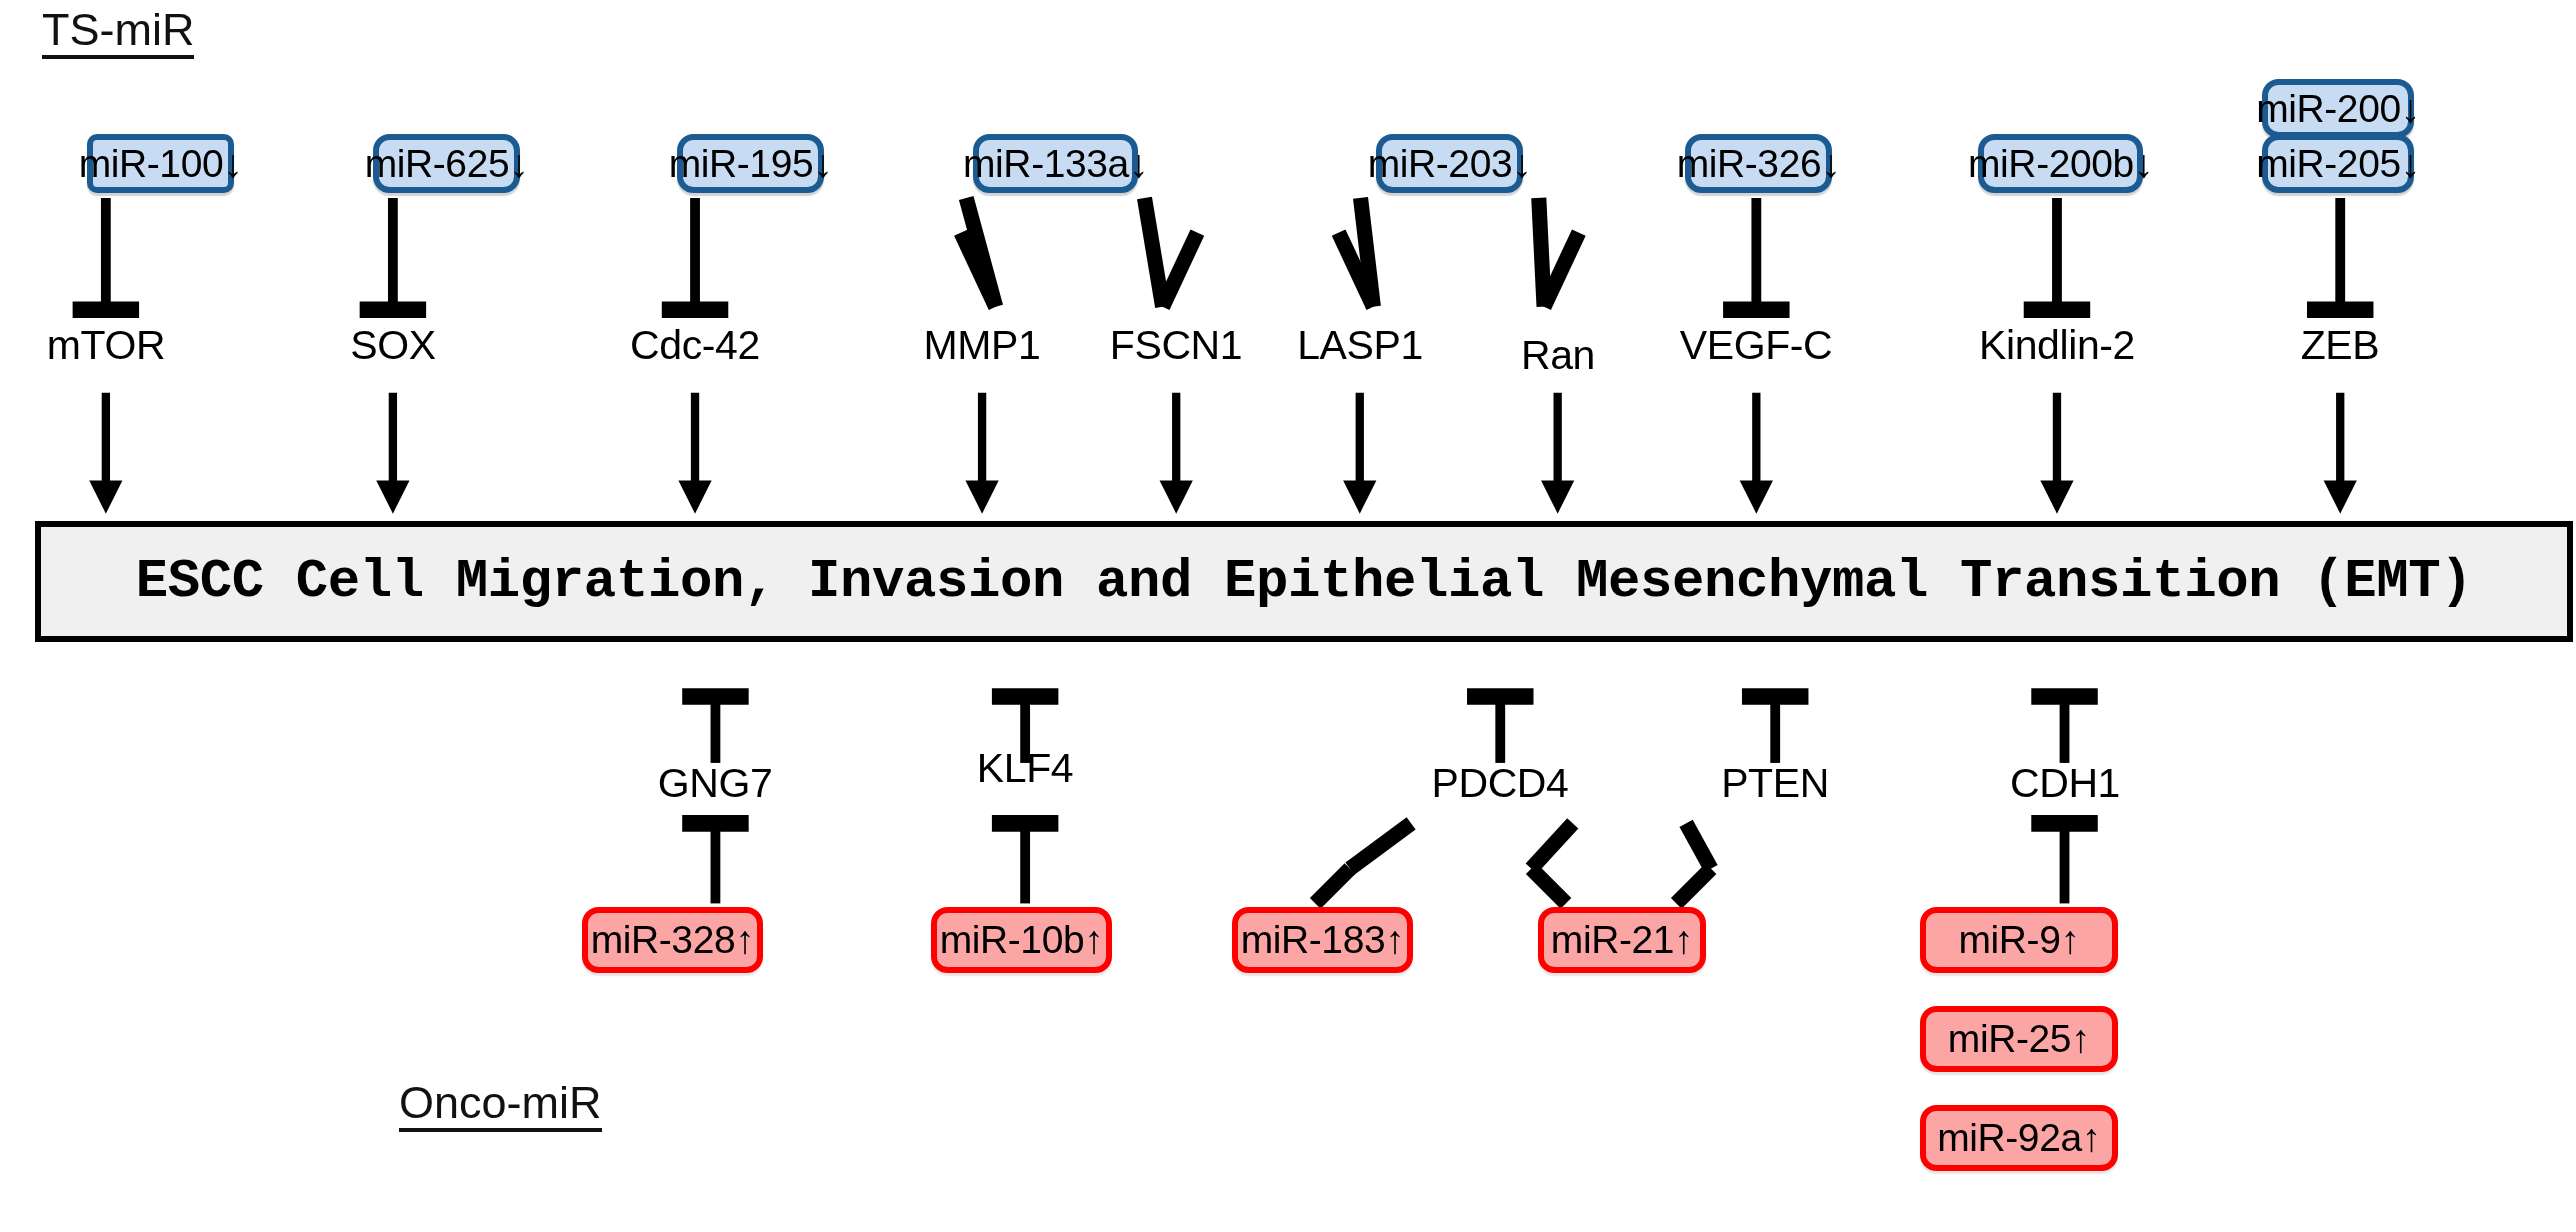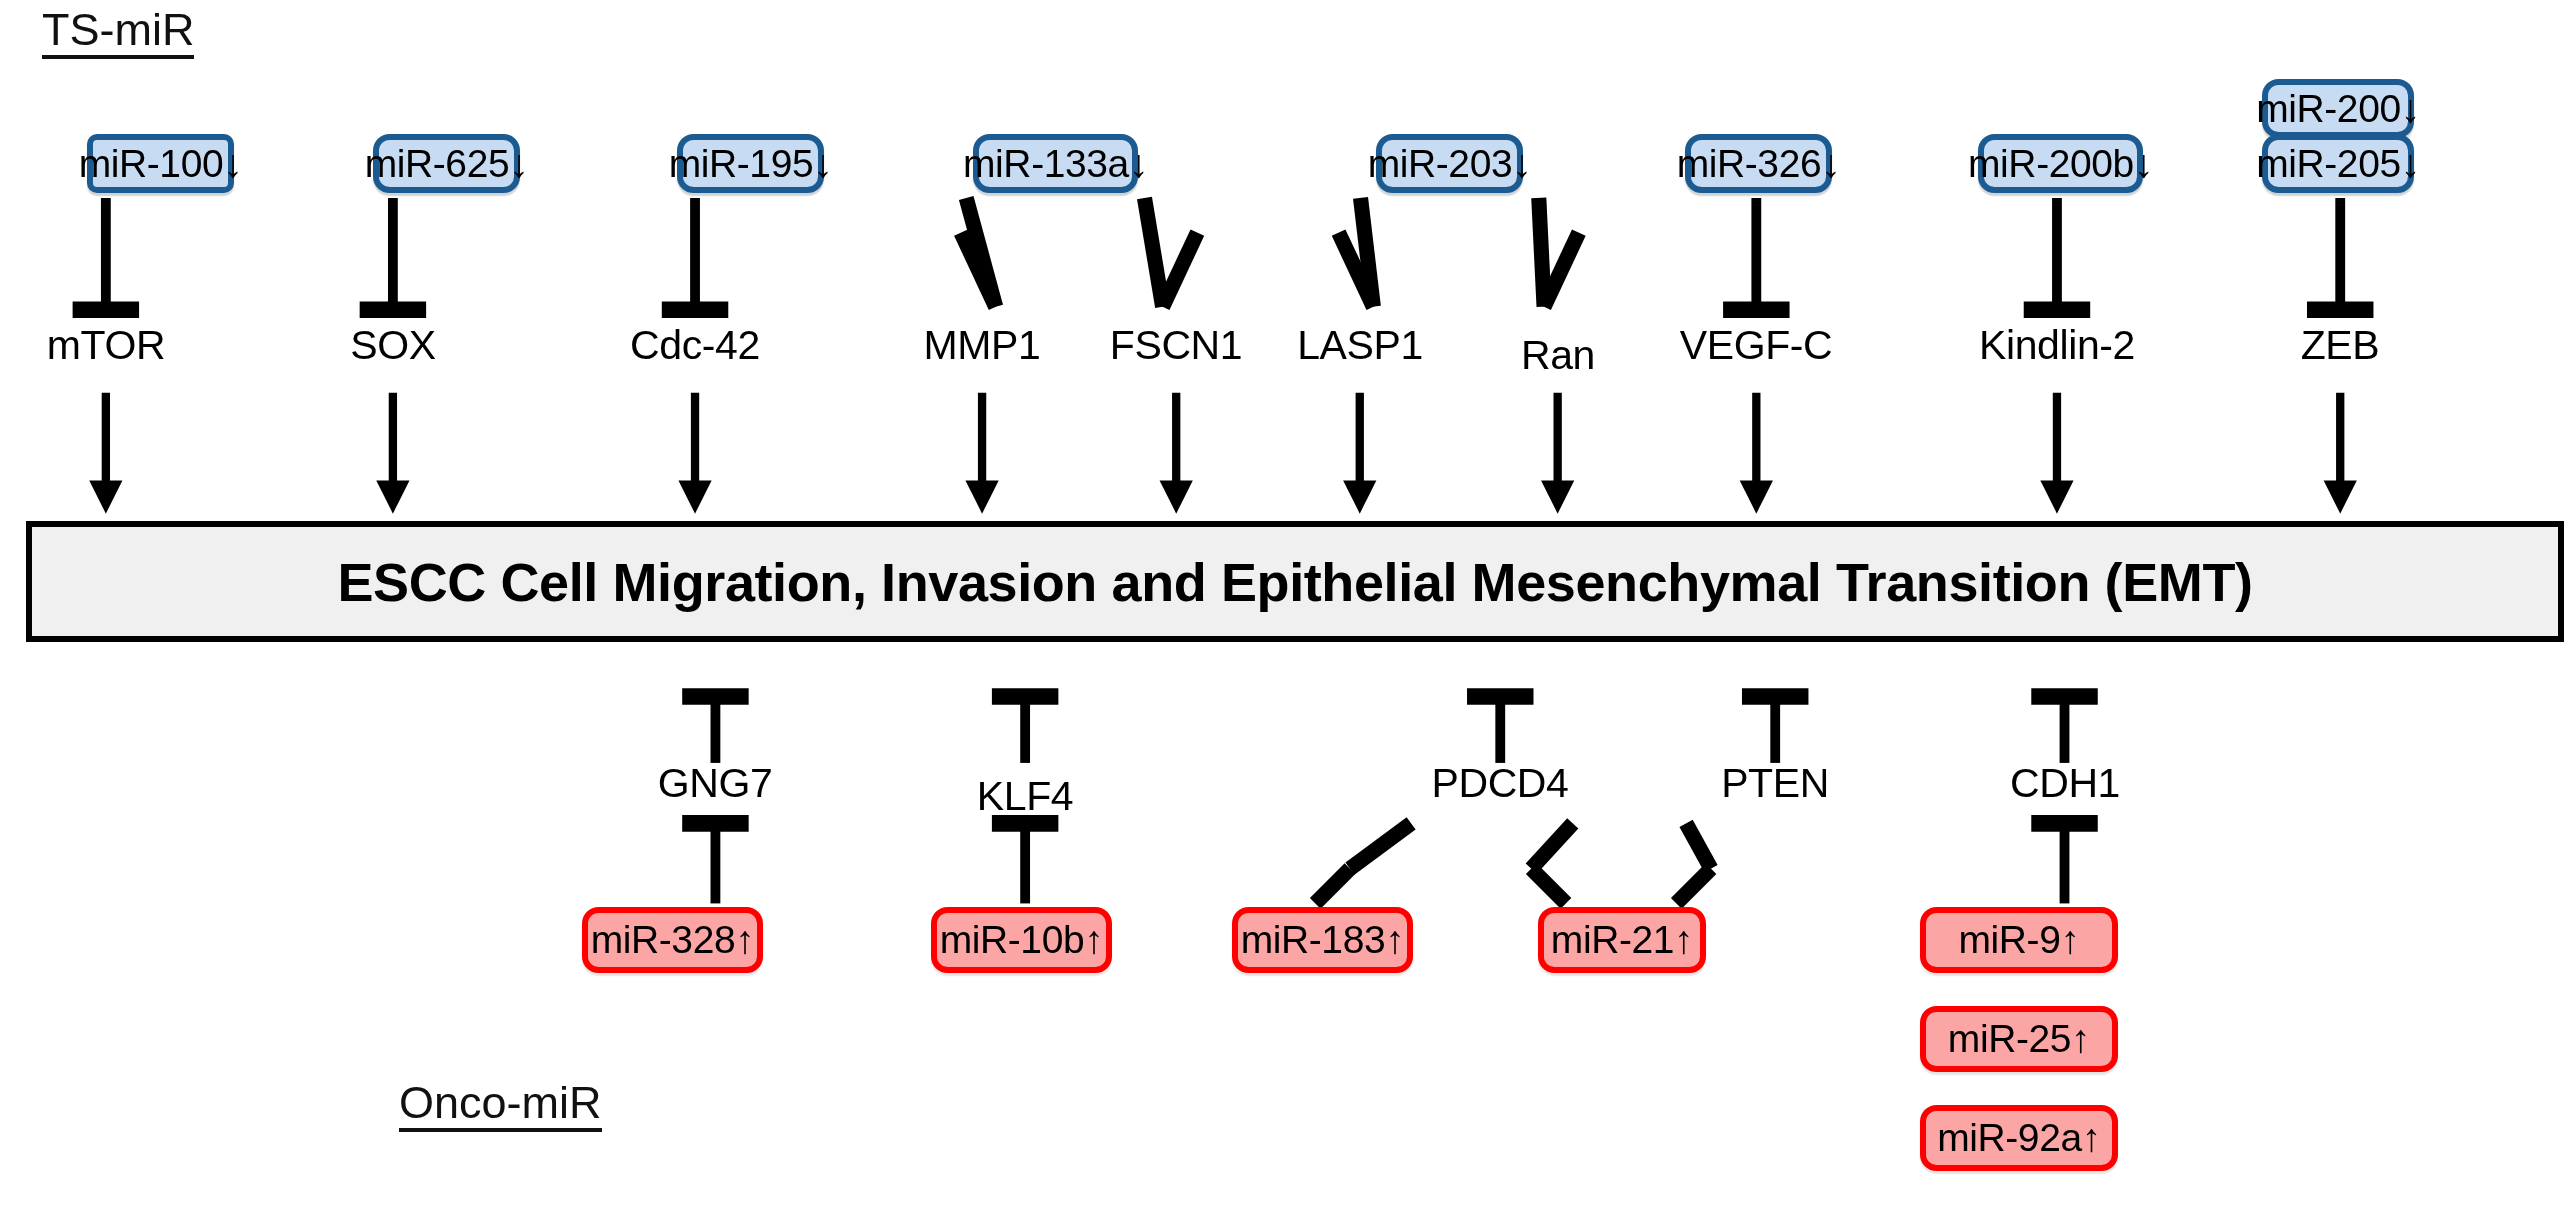--- a/index.html
+++ b/index.html
@@ -166,21 +166,21 @@
       <div class="gene-label" style="left: 982px; top: 325px;">MMP1</div>
       <div class="gene-label" style="left: 1176px; top: 325px;">FSCN1</div>
       <div class="gene-label" style="left: 1360px; top: 325px;">LASP1</div>
       <div class="gene-label" style="left: 1558px; top: 335px;">Ran</div>
       <div class="gene-label" style="left: 1756px; top: 325px;">VEGF-C</div>
       <div class="gene-label" style="left: 2057px; top: 325px;">Kindlin-2</div>
       <div class="gene-label" style="left: 2340px; top: 325px;">ZEB</div>
     </div>
   <div id="onco-target-group">
       <div class="gene-label" style="left: 715px; top: 763px;">GNG7</div>
-      <div class="gene-label" style="left: 1025px; top: 776px;">KLF4</div>
+      <div class="gene-label" style="left: 1025px; top: 748px;">KLF4</div>
       <div class="gene-label" style="left: 1500px; top: 763px;">PDCD4</div>
       <div class="gene-label" style="left: 1775px; top: 763px;">PTEN</div>
       <div class="gene-label" style="left: 2065px; top: 763px;">CDH1</div>
     </div>
   <div id="onco-mir-group">
       <div class="mir-box onco" style="left: 582px; top: 907px; width: 181px; height: 66px;">
         <span>miR-328↑</span>
       </div>
       <div class="mir-box onco" style="left: 931px; top: 907px; width: 181px; height: 66px;">
         <span>miR-10b↑</span>
@@ -195,16 +195,16 @@
         <span>miR-9↑</span>
       </div>
       <div class="mir-box onco" style="left: 1920px; top: 1006px; width: 198px; height: 66px;">
         <span>miR-25↑</span>
       </div>
       <div class="mir-box onco" style="left: 1920px; top: 1105px; width: 198px; height: 66px;">
         <span>miR-92a↑</span>
       </div>
     </div>
 
-  <div id="escc-bar" style="left: 26px; top: 521px; width: 2538px; height: 121px;">ESCC Cell Migration, Invasion and Epithelial Mesenchymal Transition (EMT)</div>
+  <div id="escc-bar" style="left: 35px; top: 521px; width: 2538px; height: 121px; font-family: Liberation Mono, monospace;">ESCC Cell Migration, Invasion and Epithelial Mesenchymal Transition (EMT)</div>
 
 </div>
 
 
 </body></html>

